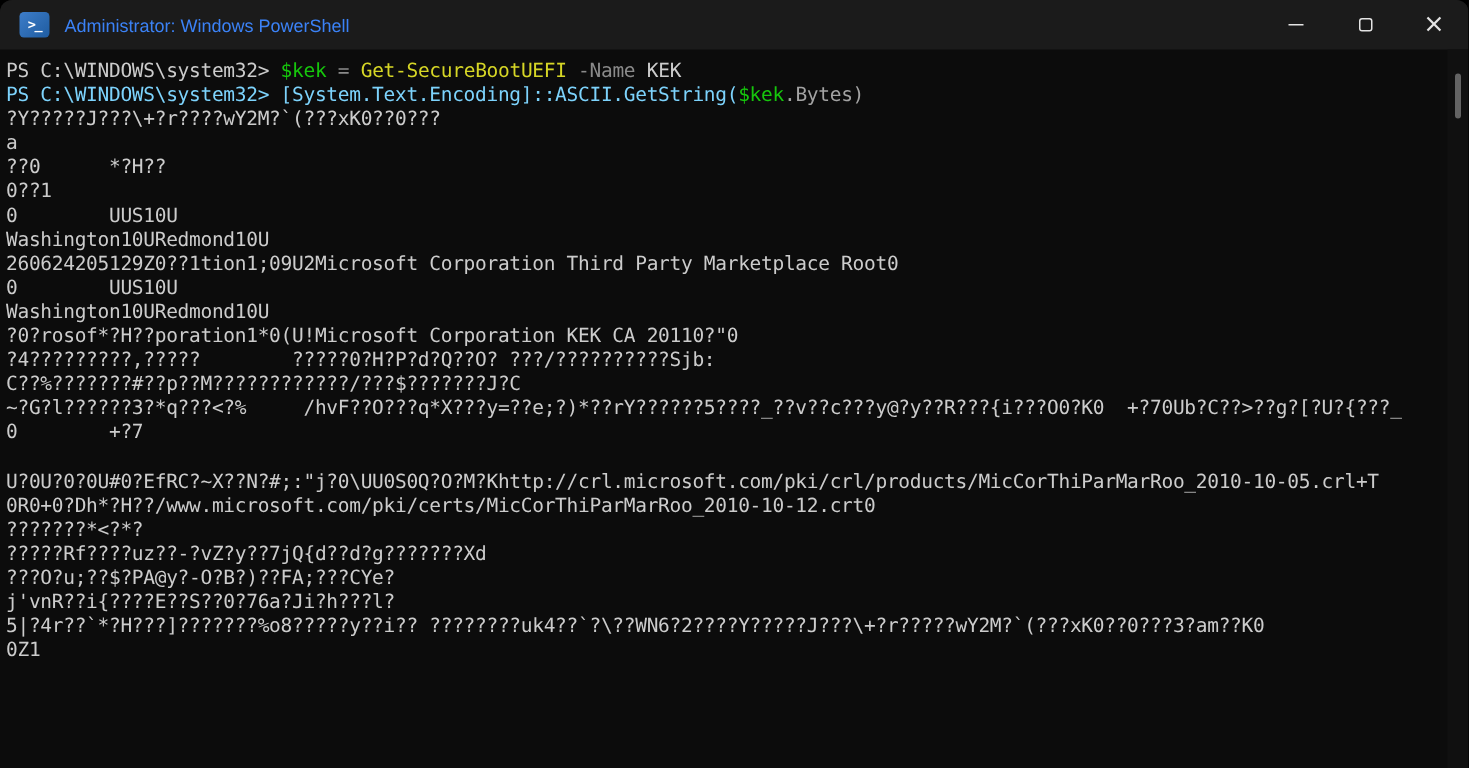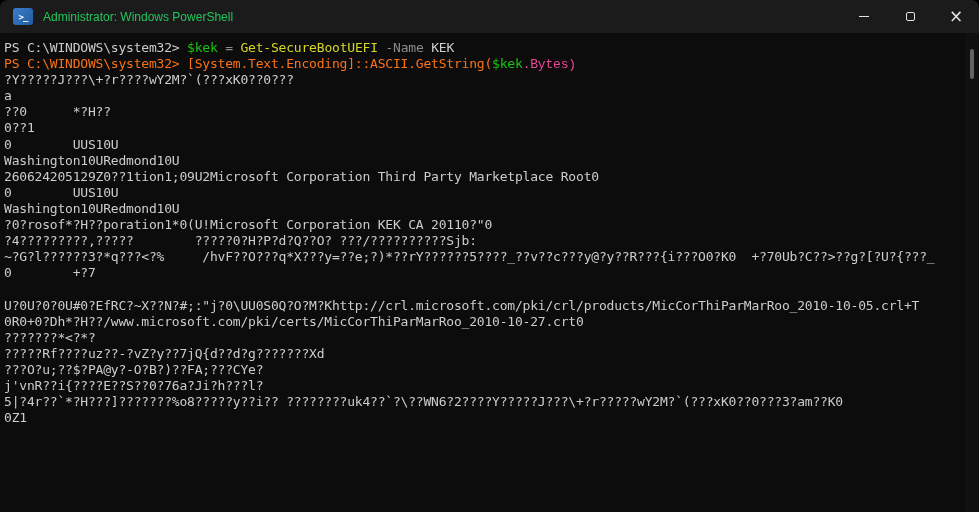--- a/index.html
+++ b/index.html
@@ -27,21 +27,21 @@
     margin-left: 13px;
     background: linear-gradient(135deg, #3D7DC9 0%, #1F5CA0 100%);
     border-radius: 3px;
     color: #FFFFFF;
     font-size: 9px; font-weight: bold;
     display: flex; align-items: center; justify-content: center;
     letter-spacing: -1px;
     flex: 0 0 auto;
   }
   .title {
-    color: #22c55e;
+    color: #3b82f6;
     font-size: 12px;
     font-family: "Liberation Sans", "DejaVu Sans", sans-serif;
     margin-left: 10px;
     white-space: nowrap;
   }
   .controls { margin-left: auto; display: flex; height: 100%; }
   .ctrl {
     width: 46px; height: 100%;
     display: flex; align-items: center; justify-content: center;
     background: transparent; border: none; padding: 0; cursor: default;
@@ -96,37 +96,38 @@
         <span class="max-box"></span>
       </button>
       <button class="ctrl">
         <span class="close-glyph">×</span>
       </button>
     </div>
   </div>
 
   <div class="terminal">
       <div class="line"><span style="color: rgb(204, 204, 204);">PS C:\WINDOWS\system32&gt; </span><span style="color: rgb(22, 198, 12);">$kek</span><span style="color: rgb(204, 204, 204);"> </span><span style="color: rgb(138, 138, 138);">=</span><span style="color: rgb(204, 204, 204);"> </span><span style="color: rgb(214, 214, 38);">Get-SecureBootUEFI</span><span style="color: rgb(204, 204, 204);"> </span><span style="color: rgb(138, 138, 138);">-Name</span><span style="color: rgb(204, 204, 204);"> KEK</span></div>
-      <div class="line"><span style="color: #f97316;">PS C:\WINDOWS\system32&gt; [System.Text.Encoding]::ASCII.GetString(</span><span style="color: rgb(22, 198, 12);">$kek</span><span style="color: #ec4899; font-family: Liberation Mono, monospace;">.Bytes)</span></div>
+      <div class="line"><span style="color: #7dd3fc;">PS C:\WINDOWS\system32&gt; [System.Text.Encoding]::ASCII.GetString(</span><span style="color: rgb(22, 198, 12);">$kek</span><span style="color: #a3a3a3;">.Bytes)</span></div>
       <div class="line">?Y?????J???\+?r????wY2M?`(???xK0??0???</div>
       <div class="line">a</div>
       <div class="line">??0      *?H??</div>
       <div class="line">0??1</div>
       <div class="line">0        UUS10U</div>
       <div class="line">Washington10URedmond10U</div>
       <div class="line">260624205129Z0??1tion1;09U2Microsoft Corporation Third Party Marketplace Root0</div>
       <div class="line">0        UUS10U</div>
       <div class="line">Washington10URedmond10U</div>
       <div class="line">?0?rosof*?H??poration1*0(U!Microsoft Corporation KEK CA 20110?"0</div>
       <div class="line">?4?????????,?????        ?????0?H?P?d?Q??O? ???/??????????Sjb:</div>
+      <div class="line">C??%???????#??p??M????????????/???$???????J?C</div>
       <div class="line">~?G?l??????3?*q???&lt;?%     /hvF??O???q*X???y=??e;?)*??rY??????5????_??v??c???y@?y??R???{i???O0?K0  +?70Ub?C??&gt;??g?[?U?{???_</div>
       <div class="line">0        +?7</div>
       <div class="line"></div>
       <div class="line">U?0U?0?0U#0?EfRC?~X??N?#;:"j?0\UU0S0Q?O?M?Khttp://crl.microsoft.com/pki/crl/products/MicCorThiParMarRoo_2010-10-05.crl+T</div>
-      <div class="line">0R0+0?Dh*?H??/www.microsoft.com/pki/certs/MicCorThiParMarRoo_2010-10-27.crt0</div>
+      <div class="line">0R0+0?Dh*?H??/www.microsoft.com/pki/certs/MicCorThiParMarRoo_2010-10-12.crt0</div>
       <div class="line">???????*&lt;?*?</div>
       <div class="line">?????Rf????uz??-?vZ?y??7jQ{d??d?g???????Xd</div>
       <div class="line">???O?u;??$?PA@y?-O?B?)??FA;???CYe?</div>
       <div class="line">j'vnR??i{????E??S??0?76a?Ji?h???l?</div>
       <div class="line">5|?4r??`*?H???]???????%o8?????y??i?? ????????uk4??`?\??WN6?2????Y?????J???\+?r?????wY2M?`(???xK0??0???3?am??K0</div>
       <div class="line">0Z1</div>
     </div>
 
   <div class="scrollbar">
     <div class="scroll-thumb"></div>

